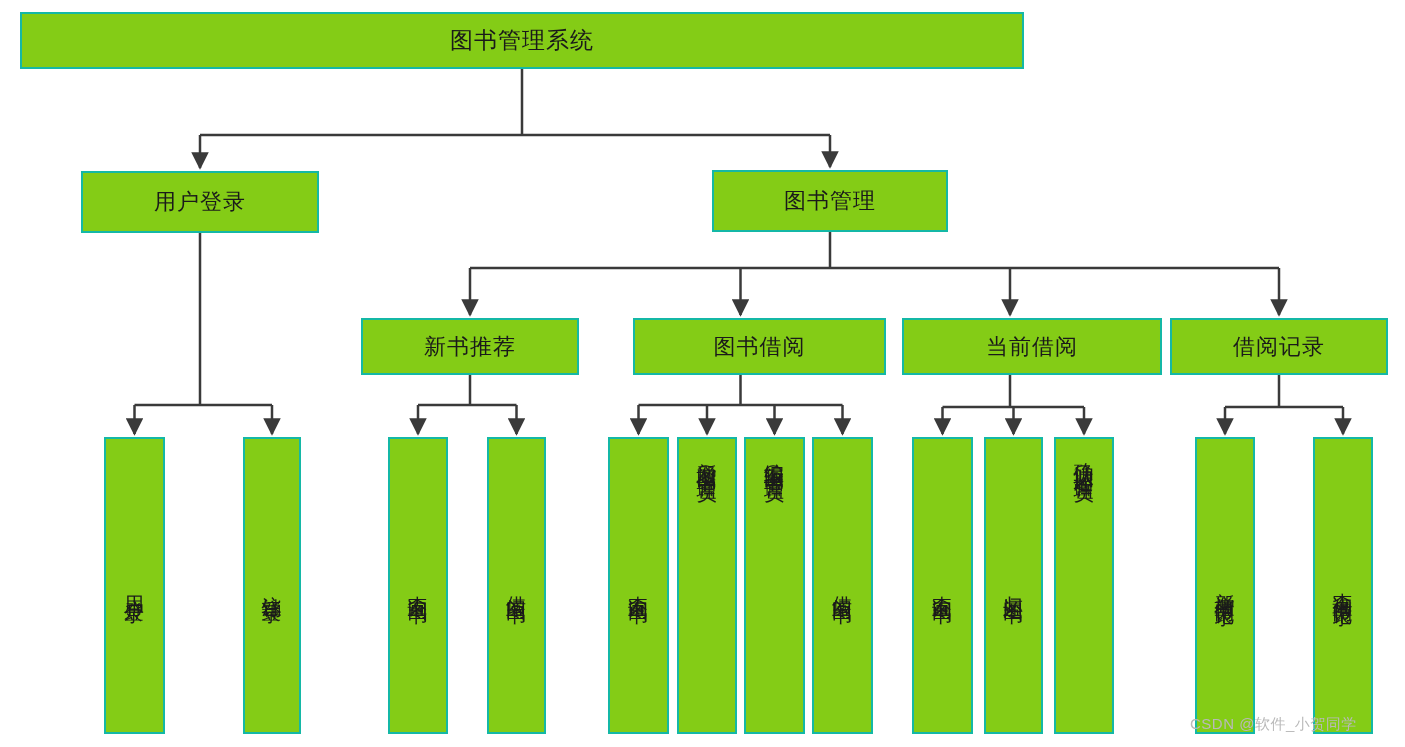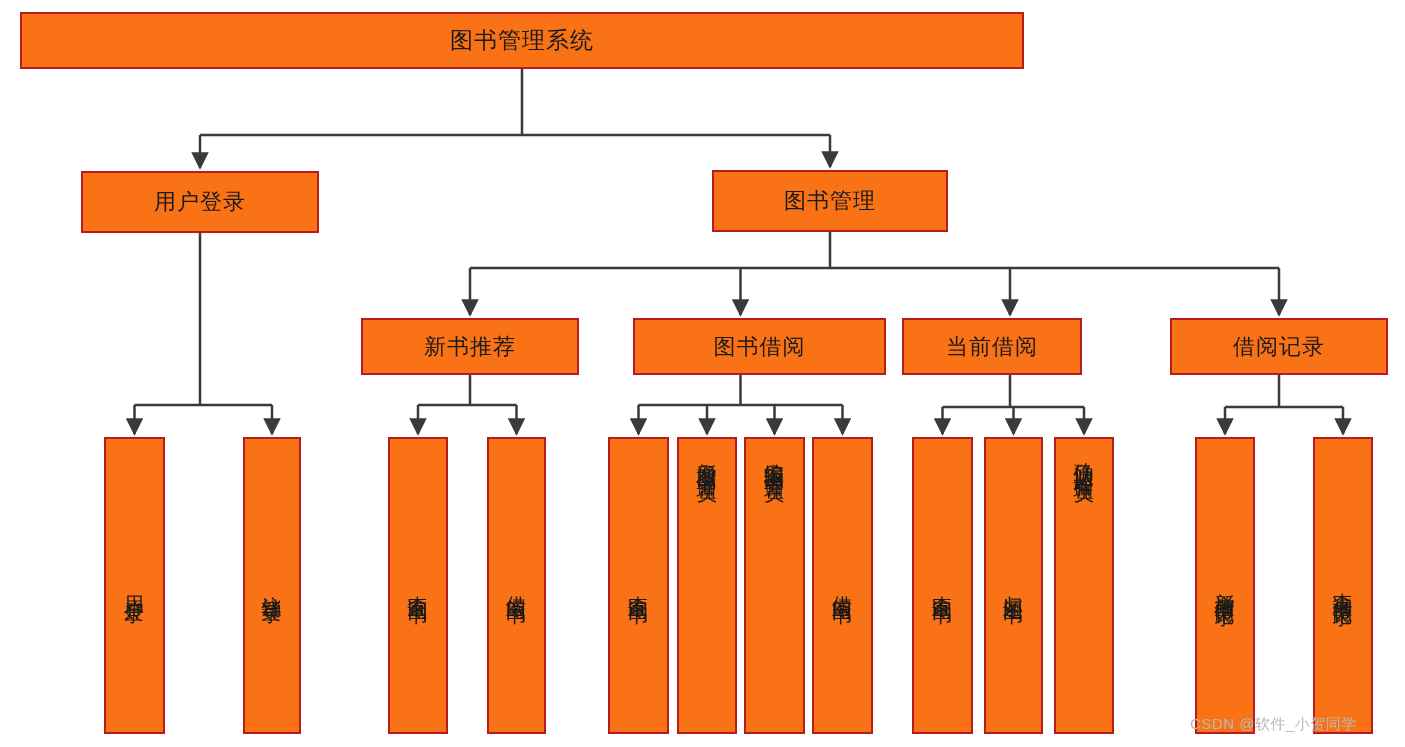--- a/index.html
+++ b/index.html
@@ -9,22 +9,22 @@
   }
   #stage{position:relative;width:1405px;height:747px;background:#fff;}
 
   
   #wires{position:absolute;left:0;top:0;width:1405px;height:747px;}
 
   
   .node{
     position:absolute;
     box-sizing:border-box;
-    background:#f97316;
-    border:2px solid #b91c1c;
+    background:#84cc16;
+    border:2px solid #14b8a6;
     display:flex;
     align-items:center;
     justify-content:center;
     color:#1a1a1a;
     line-height:1.15;
   }
   .node.h{            
     font-size:22px;
     letter-spacing:1px;
   }
@@ -98,21 +98,21 @@
       </g>
   </svg>
 
   <div class="node title h" style="left: 20px; top: 12px; width: 1004px; height: 57px;">图书管理系统</div>
 
   <div class="node h" style="left: 81px; top: 171px; width: 238px; height: 62px;">用户登录</div>
   <div class="node h" style="left: 361px; top: 318px; width: 218px; height: 57px;">新书推荐</div>
 
   <div class="node h" style="left: 712px; top: 170px; width: 236px; height: 62px;">图书管理</div>
   <div class="node h" style="left: 633px; top: 318px; width: 253px; height: 57px;">图书借阅</div>
-  <div class="node h" style="left: 902px; top: 318px; width: 180px; height: 57px; text-align: right;">当前借阅</div>
+  <div class="node h" style="left: 902px; top: 318px; width: 260px; height: 57px; text-align: right;">当前借阅</div>
   <div class="node h" style="left: 1170px; top: 318px; width: 218px; height: 57px;">借阅记录</div>
 
   <div class="node v mid" style="left: 104px; top: 437px; width: 61px; height: 297px;">
     <span class="vtext">用户登录</span>
   </div>
   <div class="node v mid" style="left: 243px; top: 437px; width: 58px; height: 297px;">
     <span class="vtext">注销登录</span>
   </div>
 
   <div class="node v mid" style="left: 388px; top: 437px; width: 60px; height: 297px;">

